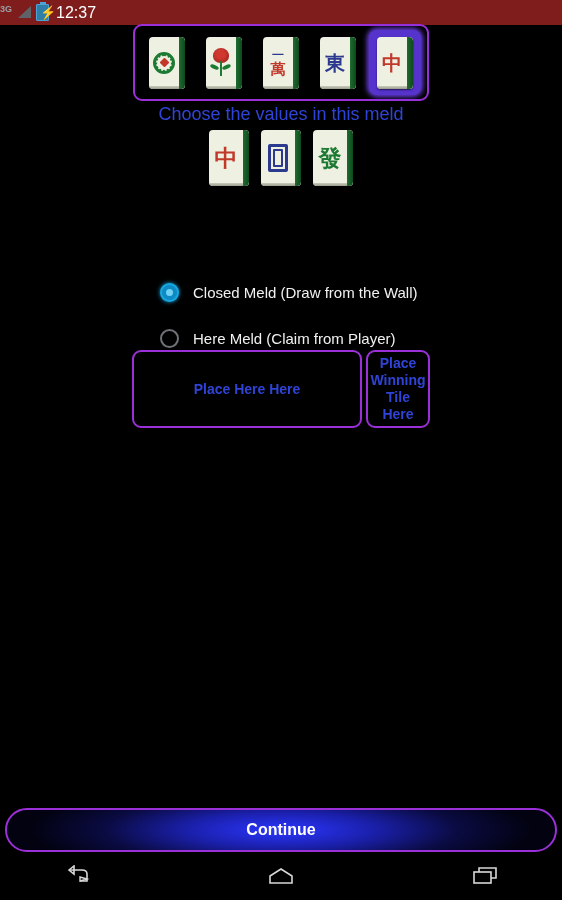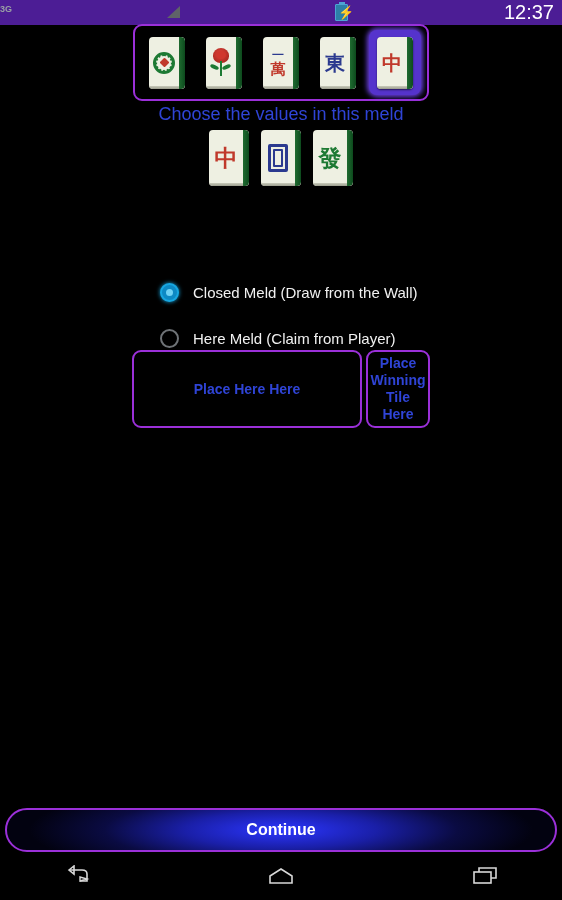--- a/index.html
+++ b/index.html
@@ -18,24 +18,24 @@
     height: 900px;
     background: #000000;
   }
 
   
   .status-bar {
     position: absolute;
     top: 0; left: 0;
     width: 562px;
     height: 25px;
-    background: #4c1d95;
-    display: flex;
-    align-items: center;
-    justify-content: space-between;
+    background: #7f1d1d;
+    display: flex;
+    align-items: center;
+    justify-content: flex-start;
     padding-right: 8px;
     gap: 5px;
   }
   .sb-3g {
     font-size: 9px;
     color: #9aa0a6;
     font-weight: bold;
     letter-spacing: 0px;
     line-height: 1;
     position: relative;
@@ -68,21 +68,21 @@
   }
   .sb-bolt {
     position: absolute;
     top: 1px; left: 3px;
     width: 6px; height: 14px;
     color: #bfe7ff;
     font-size: 13px;
     line-height: 14px;
   }
   .sb-time {
-    font-size: 20px;
+    font-size: 16px;
     color: #ffffff;
     font-weight: normal;
     letter-spacing: 0px;
     padding-left: 2px;
   }
 
   
   .selector-bar {
     position: absolute;
     top: 24px;

